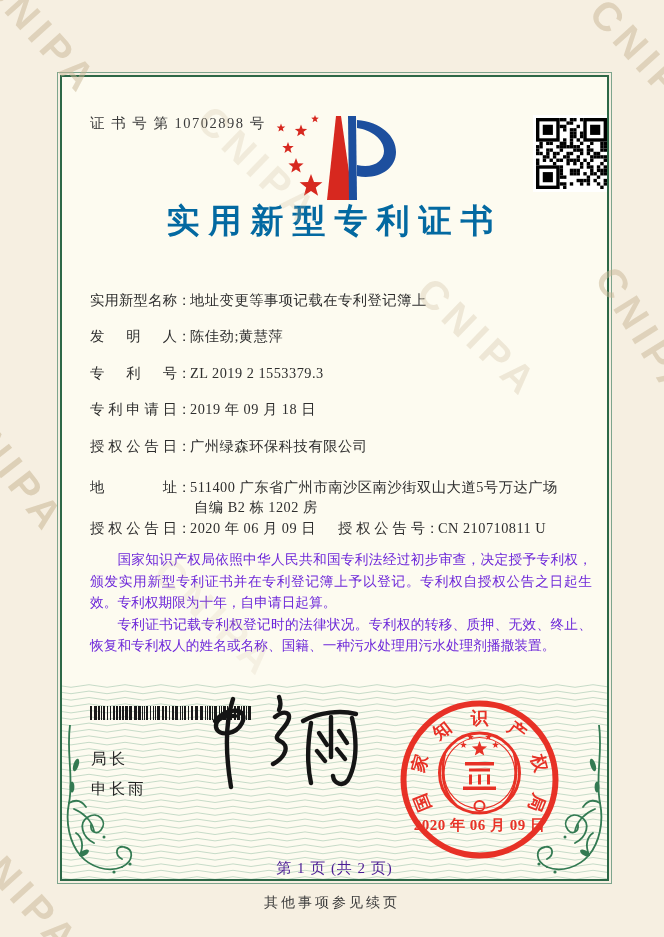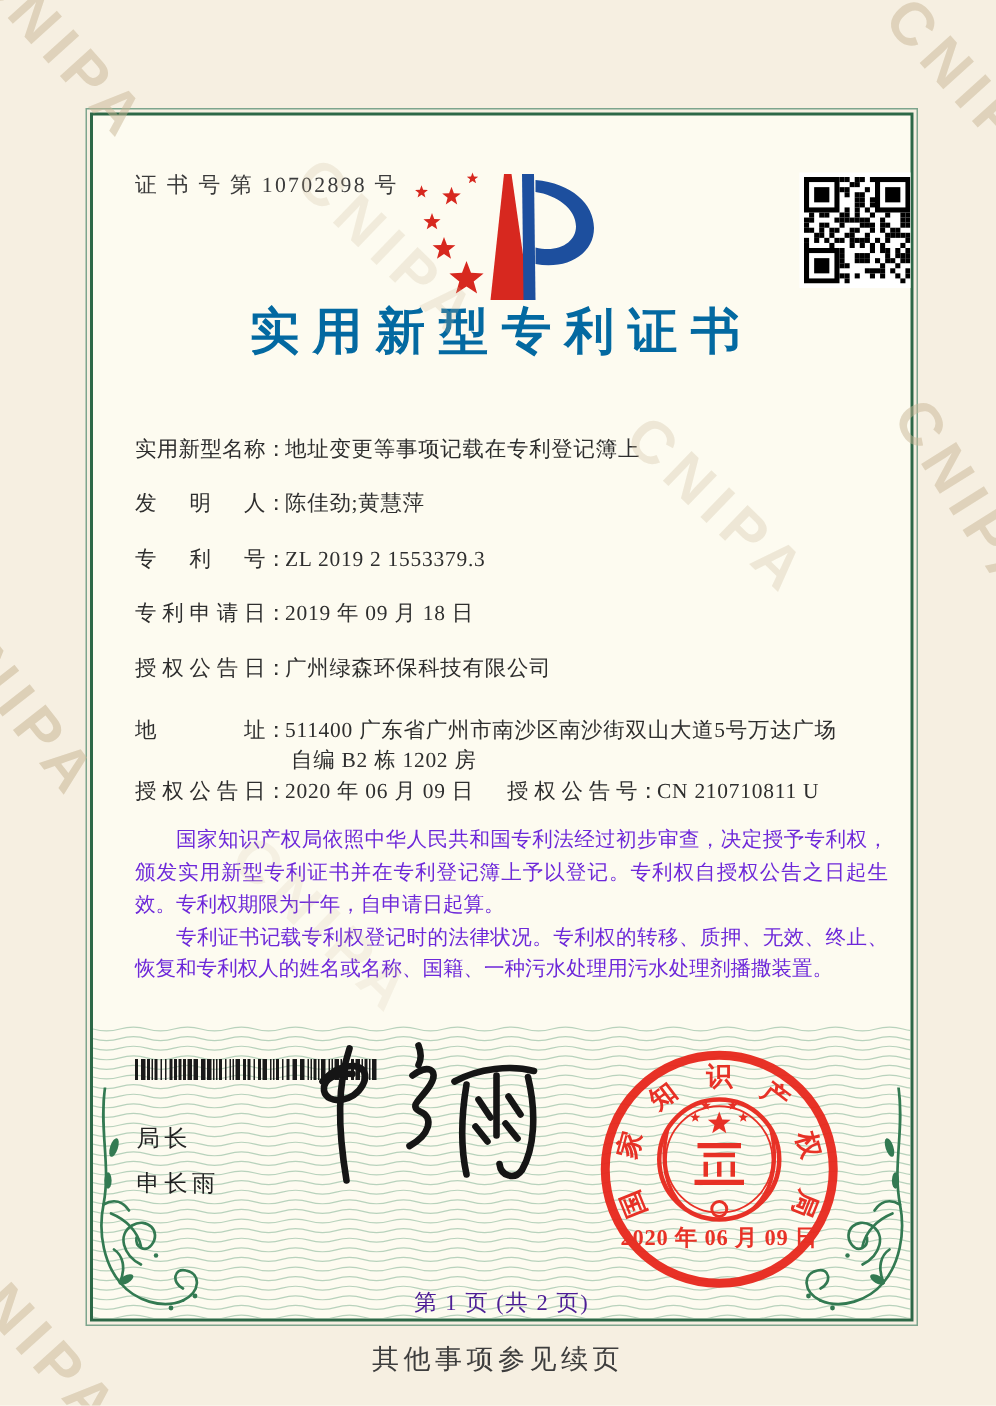--- a/index.html
+++ b/index.html
@@ -54,21 +54,21 @@
   .director{position:absolute;left:29px;top:668px;z-index:2;
     font-family:Liberation Mono, monospace;
     font-size:15.5px;color:#222;letter-spacing:3px;line-height:30px;}
   .signature{position:absolute;left:133px;top:608px;z-index:3;}
   .seal{position:absolute;left:327px;top:612px;z-index:3;opacity:.95;}
 
   .page-info{position:absolute;left:0;right:0;top:782px;text-align:center;z-index:2;
     font-size:15px;color:#4c1d95;letter-spacing:1px;}
 
   .footer-note{position:absolute;left:0;right:0;top:894px;text-align:center;z-index:2;
-    font-size:18px;color:#3d3d3d;letter-spacing:3px;}
+    font-size:14px;color:#3d3d3d;letter-spacing:3px;}
 </style>
 </head>
 <body>
 
 <div class="page">
 
   <div class="frame">
     <div class="frame-inner">
 
       <svg class="waves" id="waves-svg" width="549" height="198" viewBox="0 0 549 198" preserveAspectRatio="none">

